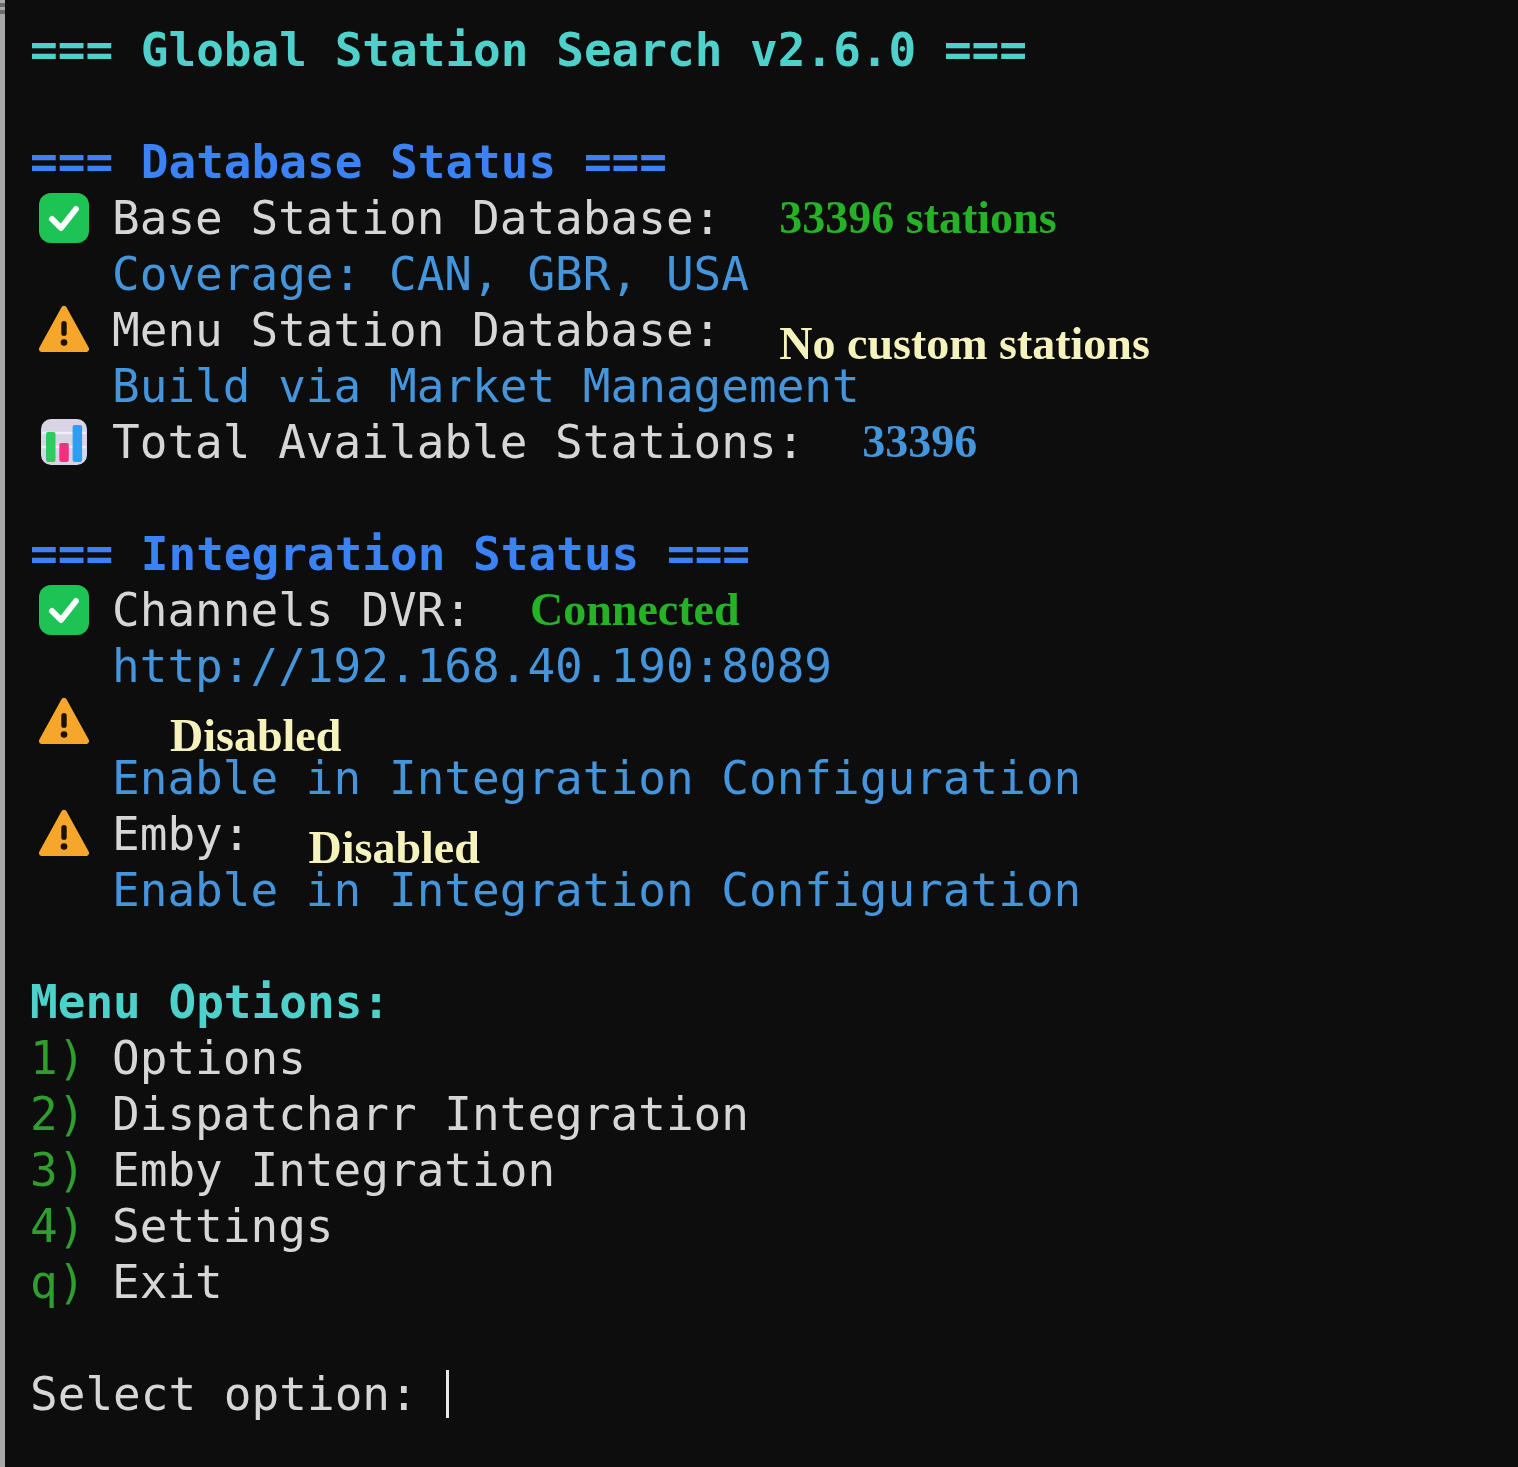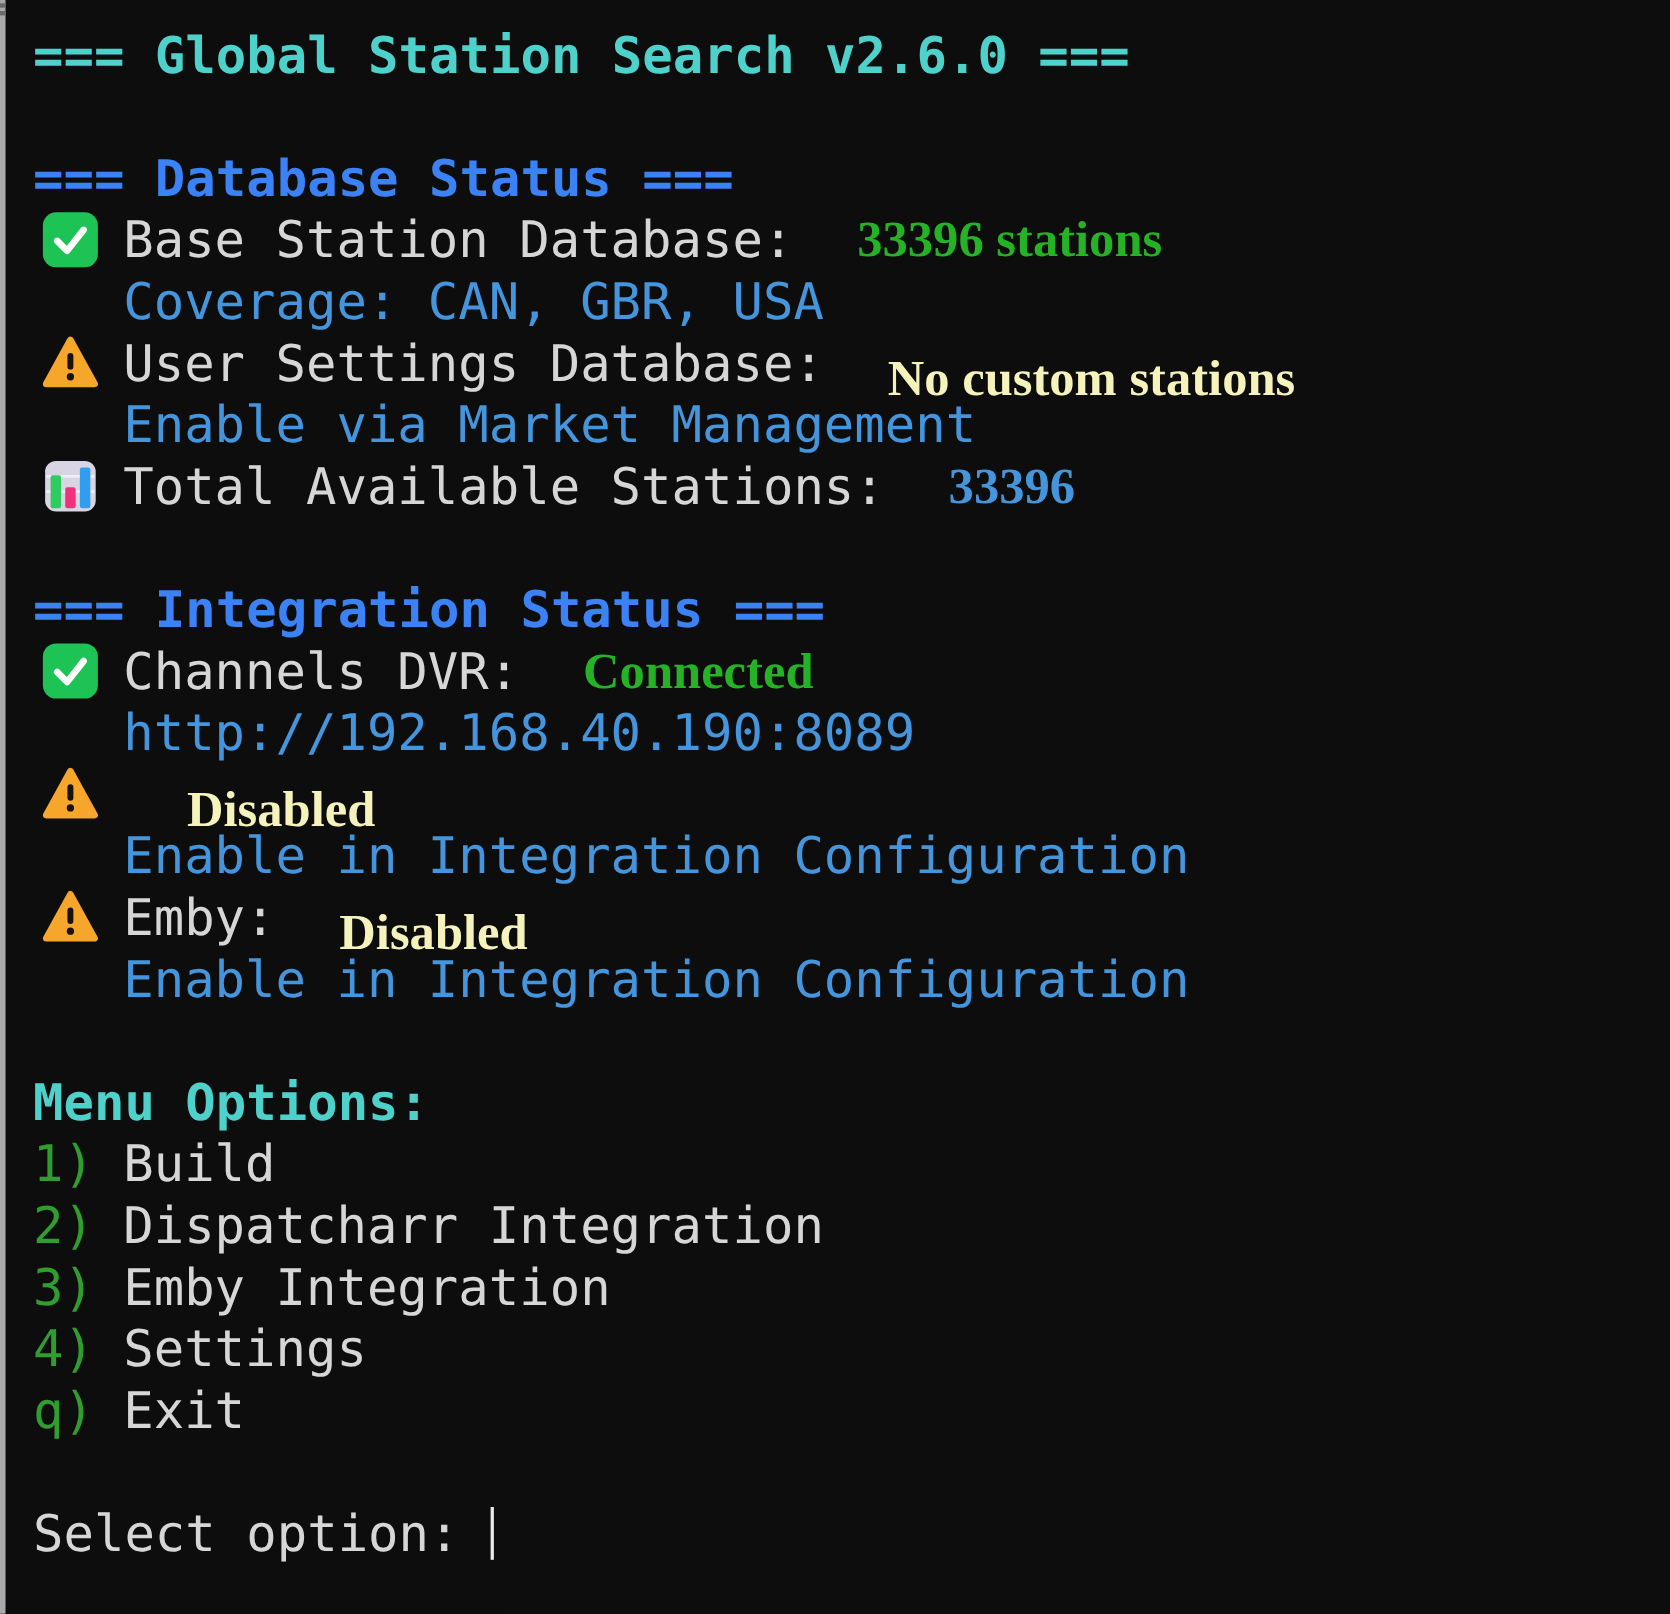--- a/index.html
+++ b/index.html
@@ -54,25 +54,25 @@
     </div>
 
     <div class="line indent info">Coverage: CAN, GBR, USA</div>
 
     <div class="line">
       <span class="icon-box"><svg viewBox="0 0 52 52">
             <path d="M26 5 L48 45 H4 Z" fill="#f6a62a" stroke="#f6a62a" stroke-width="6" stroke-linejoin="round"></path>
             <rect x="23.3" y="17" width="5.4" height="15" rx="2.7" fill="#1a1205"></rect>
             <circle cx="26" cy="38.5" r="3.3" fill="#1a1205"></circle>
           </svg></span>
-      <span class="lbl">User Settings Database:</span>
+      <span class="lbl">Menu Station Database:</span>
       <span class="val yellow">No custom stations</span>
     </div>
 
-    <div class="line indent info">Enable via Market Management</div>
+    <div class="line indent info">Build via Market Management</div>
 
     <div class="line">
       <span class="icon-box"><svg viewBox="0 0 52 52">
             <rect x="3" y="3" width="46" height="46" rx="10" fill="#d9d4e4"></rect>
             <line x1="4" y1="17" x2="48" y2="17" stroke="#efedf5" stroke-width="2.5"></line>
             <line x1="4" y1="31" x2="48" y2="31" stroke="#efedf5" stroke-width="2.5"></line>
             <rect x="8" y="16" width="9.5" height="30" rx="2" fill="#2ecc5e"></rect>
             <rect x="21.3" y="27" width="9.5" height="19" rx="2" fill="#f0327e"></rect>
             <rect x="34.6" y="9" width="9.5" height="37" rx="2" fill="#2e9ff0"></rect>
           </svg></span>
@@ -117,21 +117,21 @@
     </div>
 
     <div class="line indent info">Enable in Integration Configuration</div>
 
     <div class="blank"></div>
 
     <div class="line teal">Menu Options:</div>
 
     <div class="line">
       <span class="menu-num">1)</span>
-      <span class="lbl">Build</span>
+      <span class="lbl">Options</span>
     </div>
     <div class="line">
       <span class="menu-num">2)</span>
       <span class="lbl">Dispatcharr Integration</span>
     </div>
     <div class="line">
       <span class="menu-num">3)</span>
       <span class="lbl">Emby Integration</span>
     </div>
     <div class="line">

